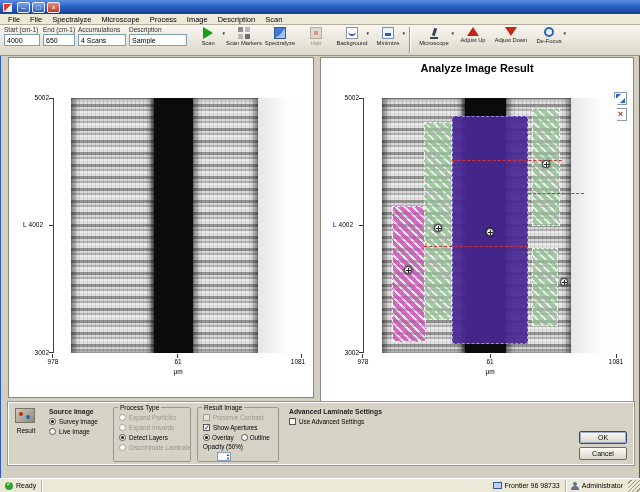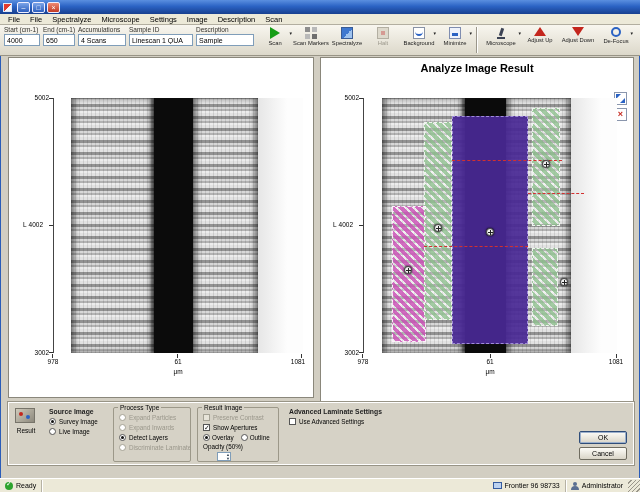--- a/index.html
+++ b/index.html
@@ -143,42 +143,38 @@
   <span class="win-btn">–</span>
   <span class="win-btn">□</span>
   <span class="win-btn close">×</span>
 </div>
 
 <div class="menubar">
   <span class="menu-item">File</span>
   <span class="menu-item">File</span>
   <span class="menu-item">Spectralyze</span>
   <span class="menu-item">Microscope</span>
-  <span class="menu-item">Settings</span>
+  <span class="menu-item">Process</span>
   <span class="menu-item">Image</span>
   <span class="menu-item">Description</span>
   <span class="menu-item">Scan</span>
 </div>
 
 <div class="toolbar">
   <div class="field" style="width:36px">
     <span class="flabel">Start (cm-1)</span>
     <input value="4000" style="">
   </div>
   <div class="field" style="width:32px">
     <span class="flabel">End (cm-1)</span>
     <input value="650" style="">
   </div>
   <div class="field" style="width:48px">
     <span class="flabel">Accumulations</span>
     <input value="4 Scans" style="">
-  </div>
-  <div class="field" style="width:64px">
-    <span class="flabel">Sample ID</span>
-    <input value="Linescan 1 QUA" style="">
   </div>
   <div class="field" style="width:58px">
     <span class="flabel">Description</span>
     <input value="Sample" style="">
   </div>
 
   <div class="tb-btn">
     <span class="g g-scan"></span>
     <span class="tb-label">Scan</span>
     <span class="dd">▾</span>

